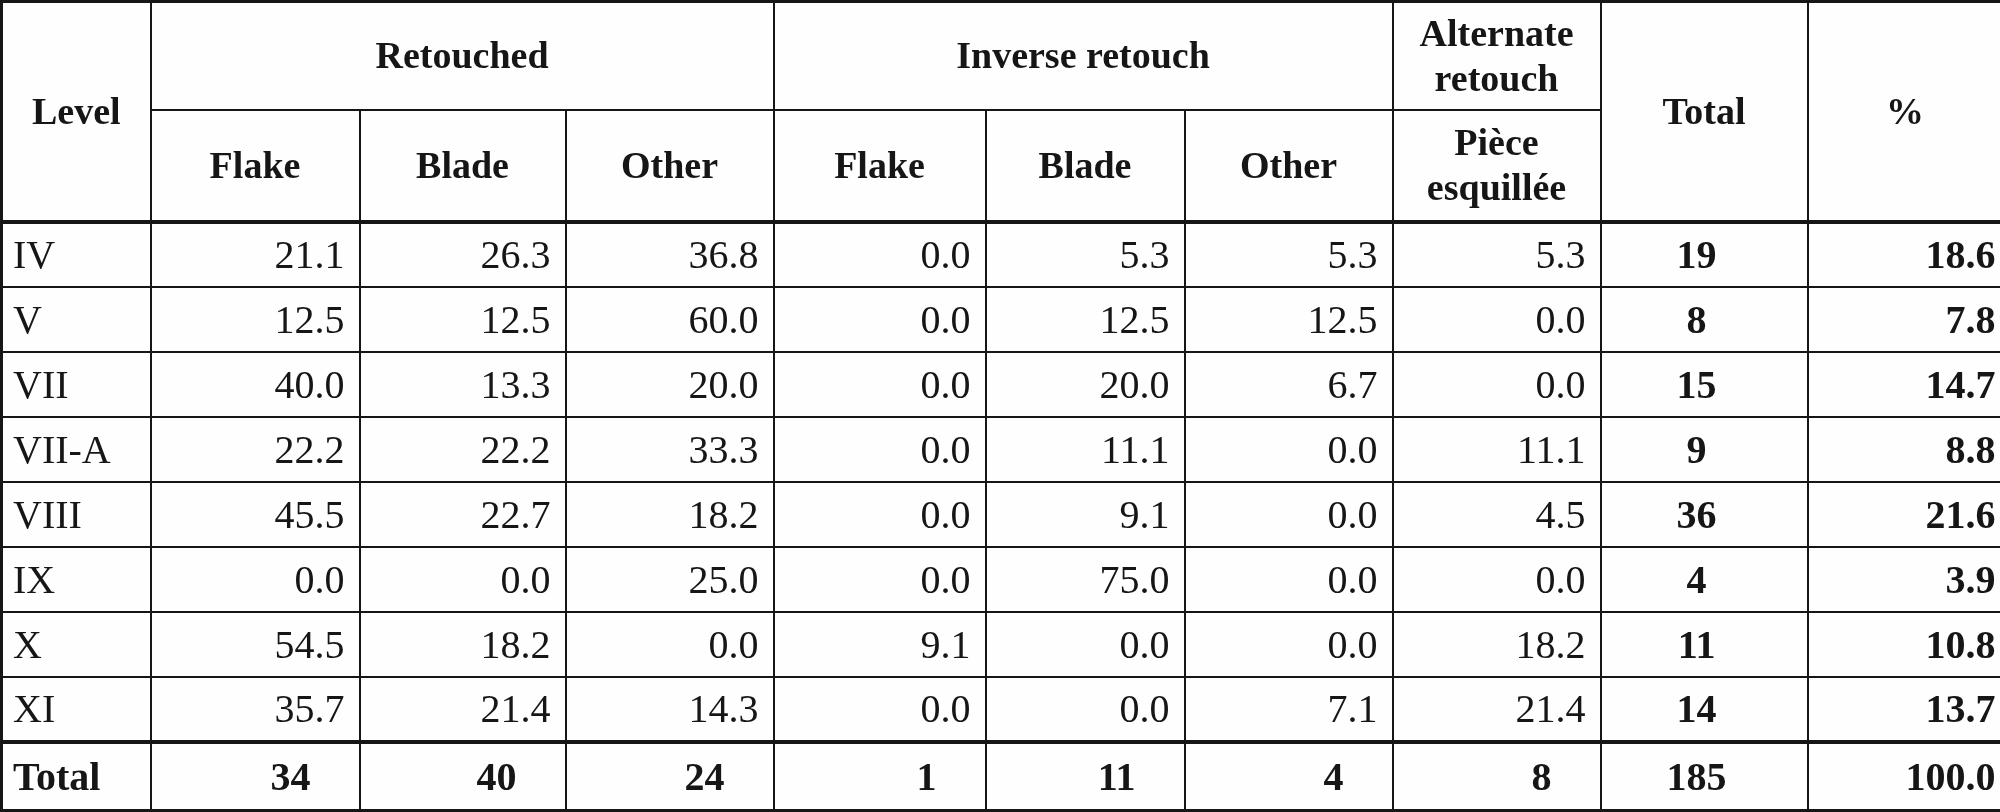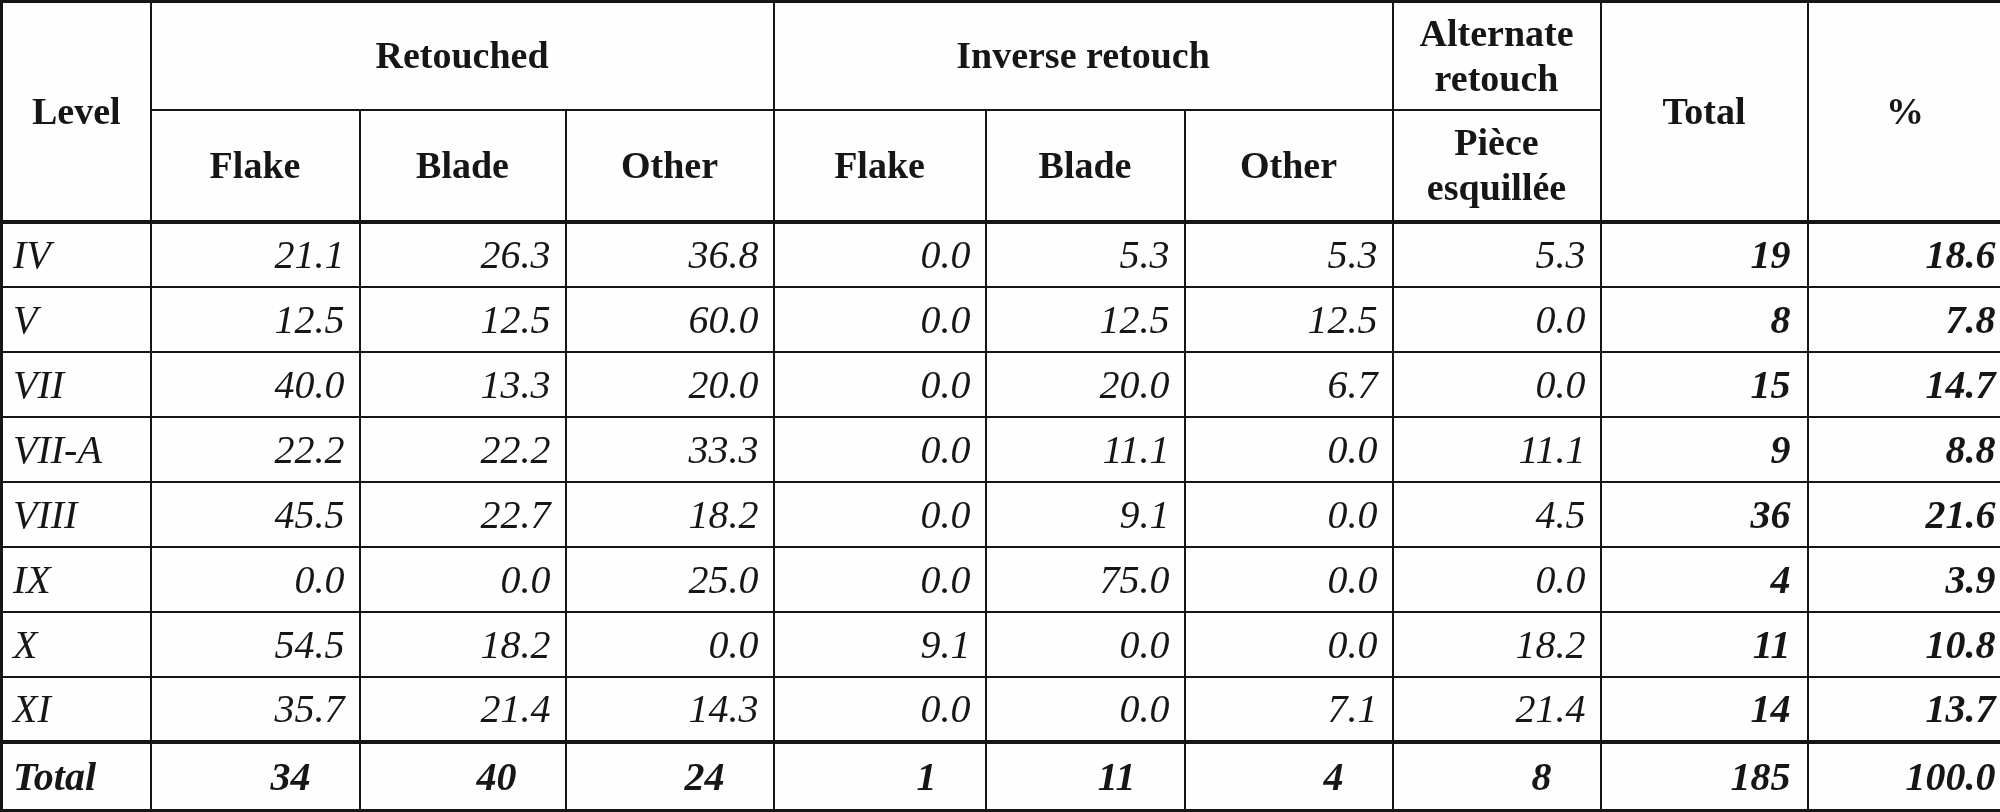--- a/index.html
+++ b/index.html
@@ -29,34 +29,34 @@
   th:last-child, td:last-child { border-right: 0; }
   thead th {
     font-weight: bold;
     font-size: 38px;
     line-height: 1.18;
     text-align: center;
     padding: 0 6px;
   }
   thead tr.h1 { height: 108px; }
   thead tr.h2 { height: 112px; }
-  tbody tr { height: 65px; font-style: italic; }
+  tbody tr { height: 65px; }
   tbody tr.totals { height: 70px; }
   tbody th.lvl {
     font-weight: normal;
     font-size: 40px;
     text-align: left;
     padding-left: 10px;
   }
   tbody td {
     font-size: 40px;
     text-align: right;
     padding-right: 14px;
   }
-  tbody td.tot { font-weight: bold; padding-right: 16px; }
+  tbody td.tot { font-weight: bold; padding-right: 16px; text-align: center; }
   tbody td.pct { font-weight: bold; padding-right: 6px; }
   tbody tr:first-child th, tbody tr:first-child td { border-top: 4px solid #161616; }
   tr.totals th, tr.totals td { border-top: 4px solid #161616; font-weight: bold; }
   tr.totals td.cnt { padding-right: 48px; }
 </style>
 </head>
 <body>
 
 <div class="page">
   <table class="data-table">

